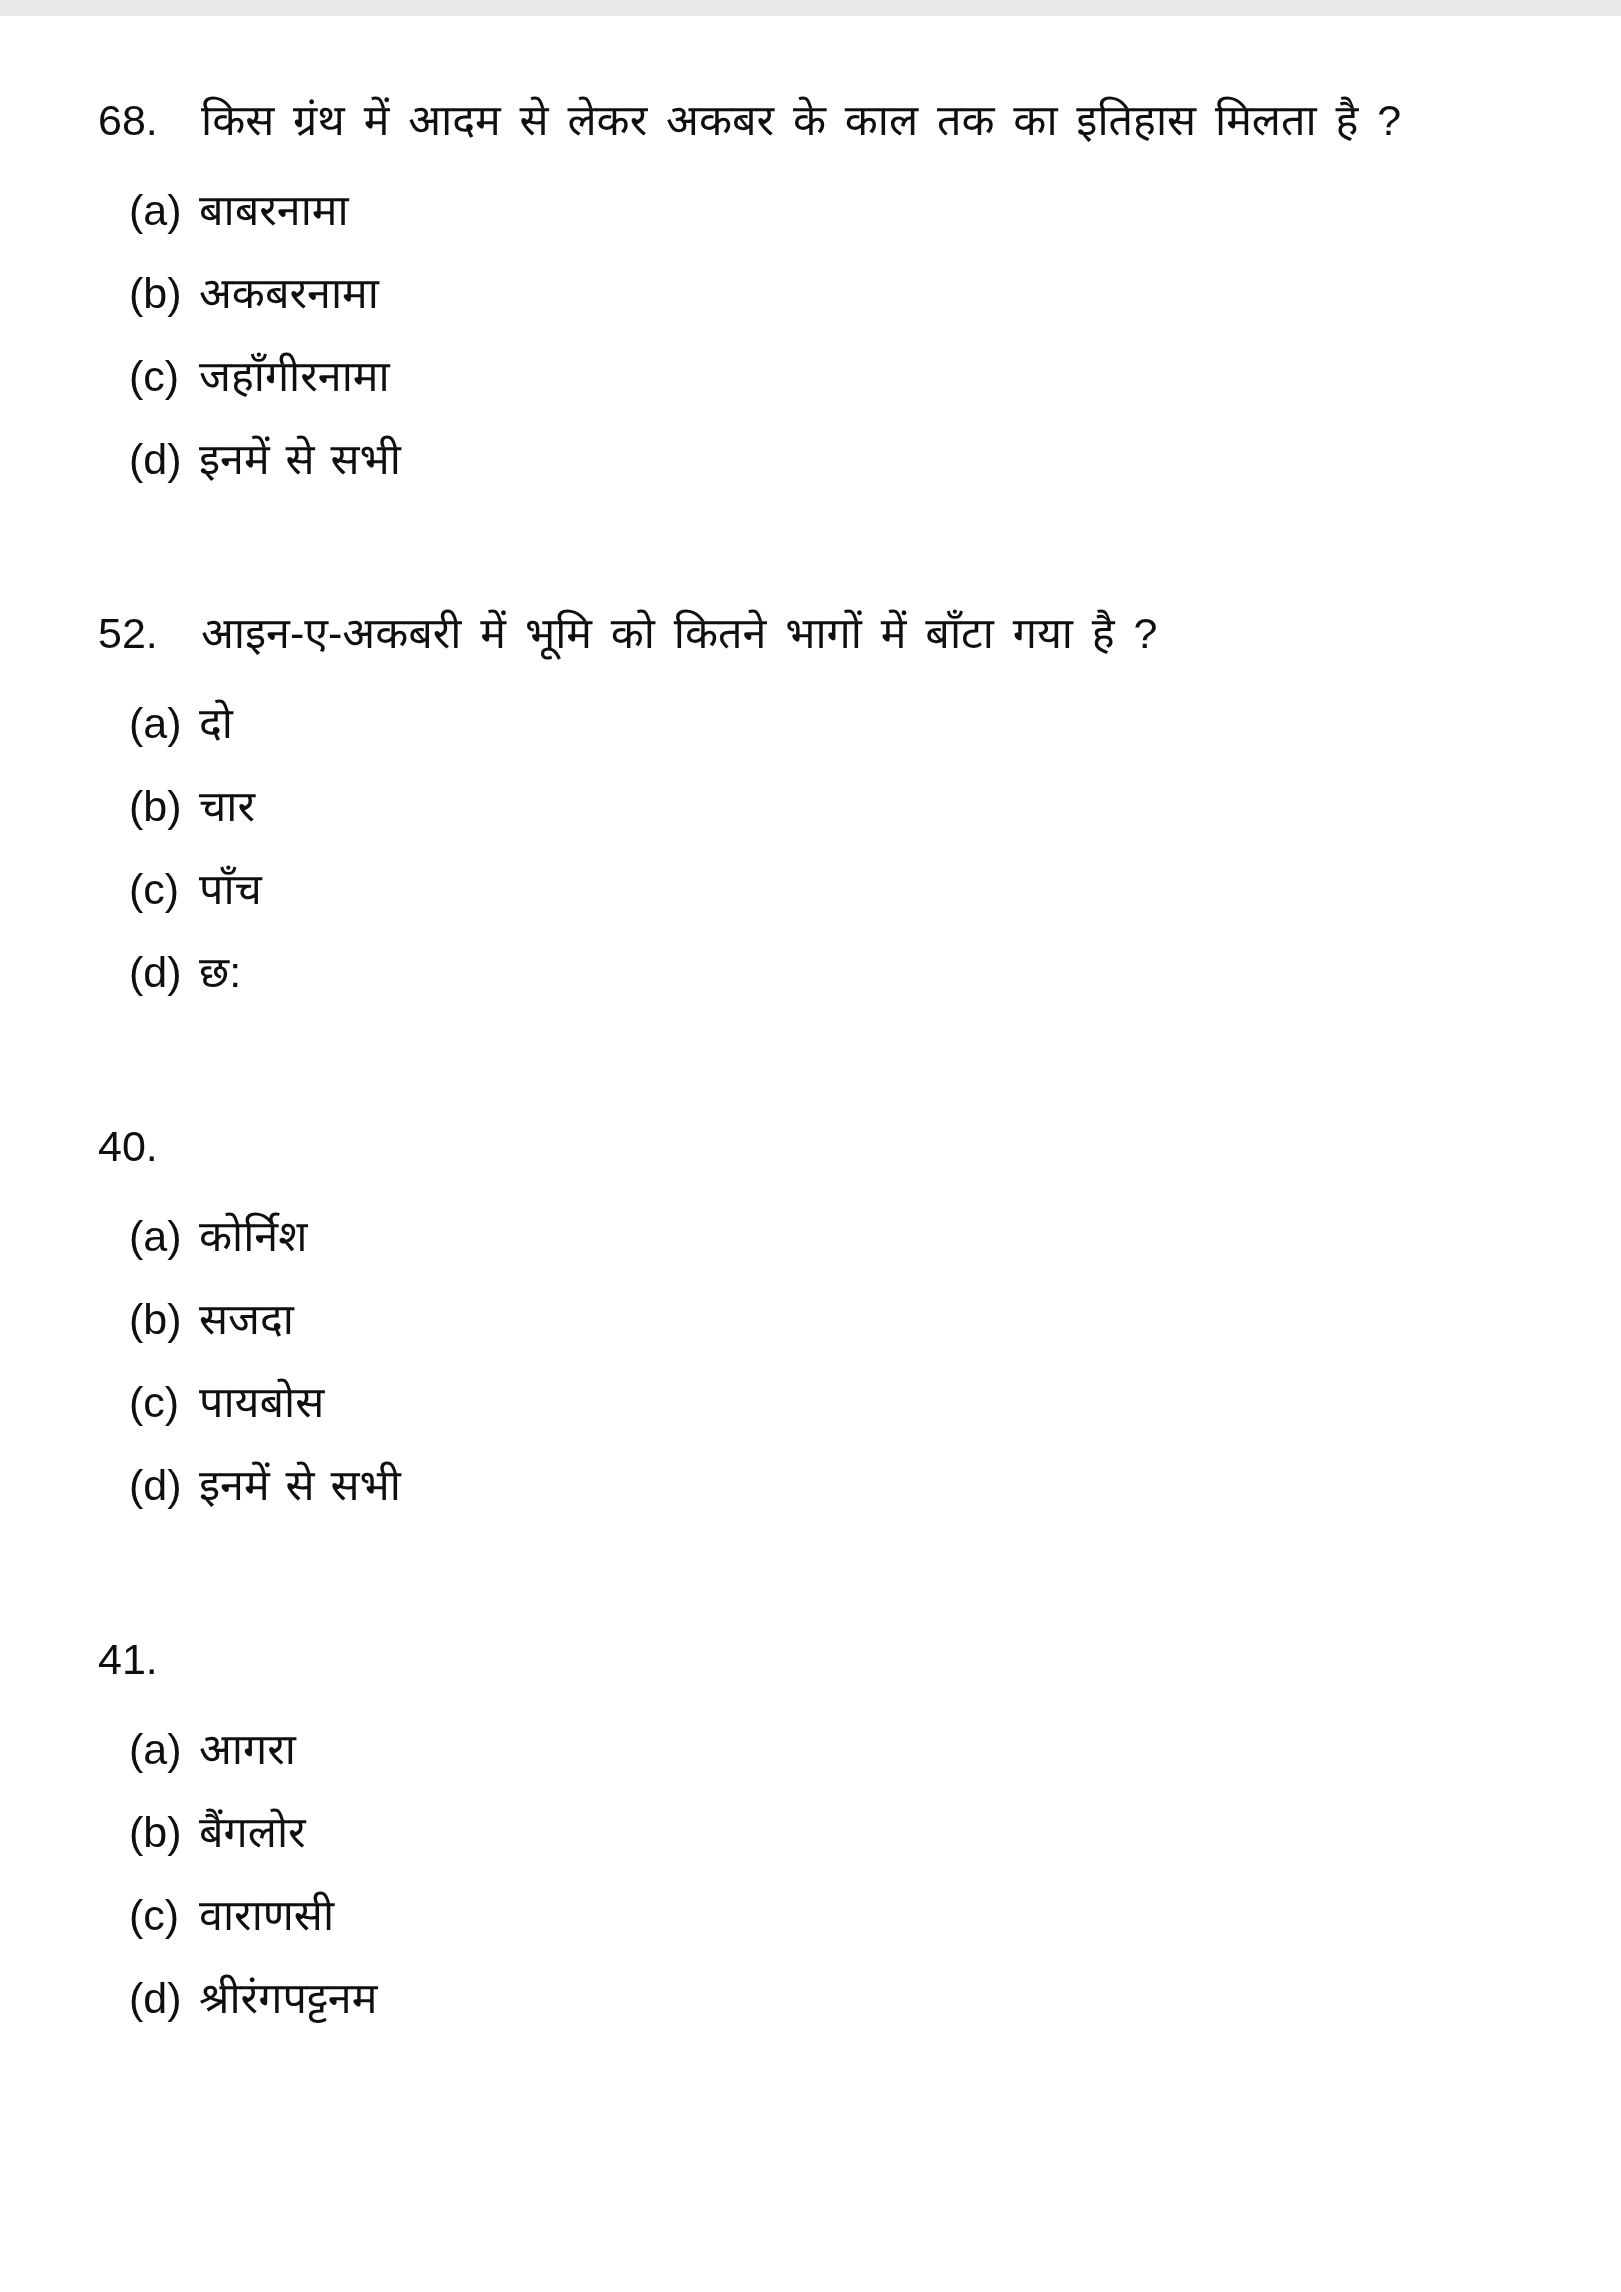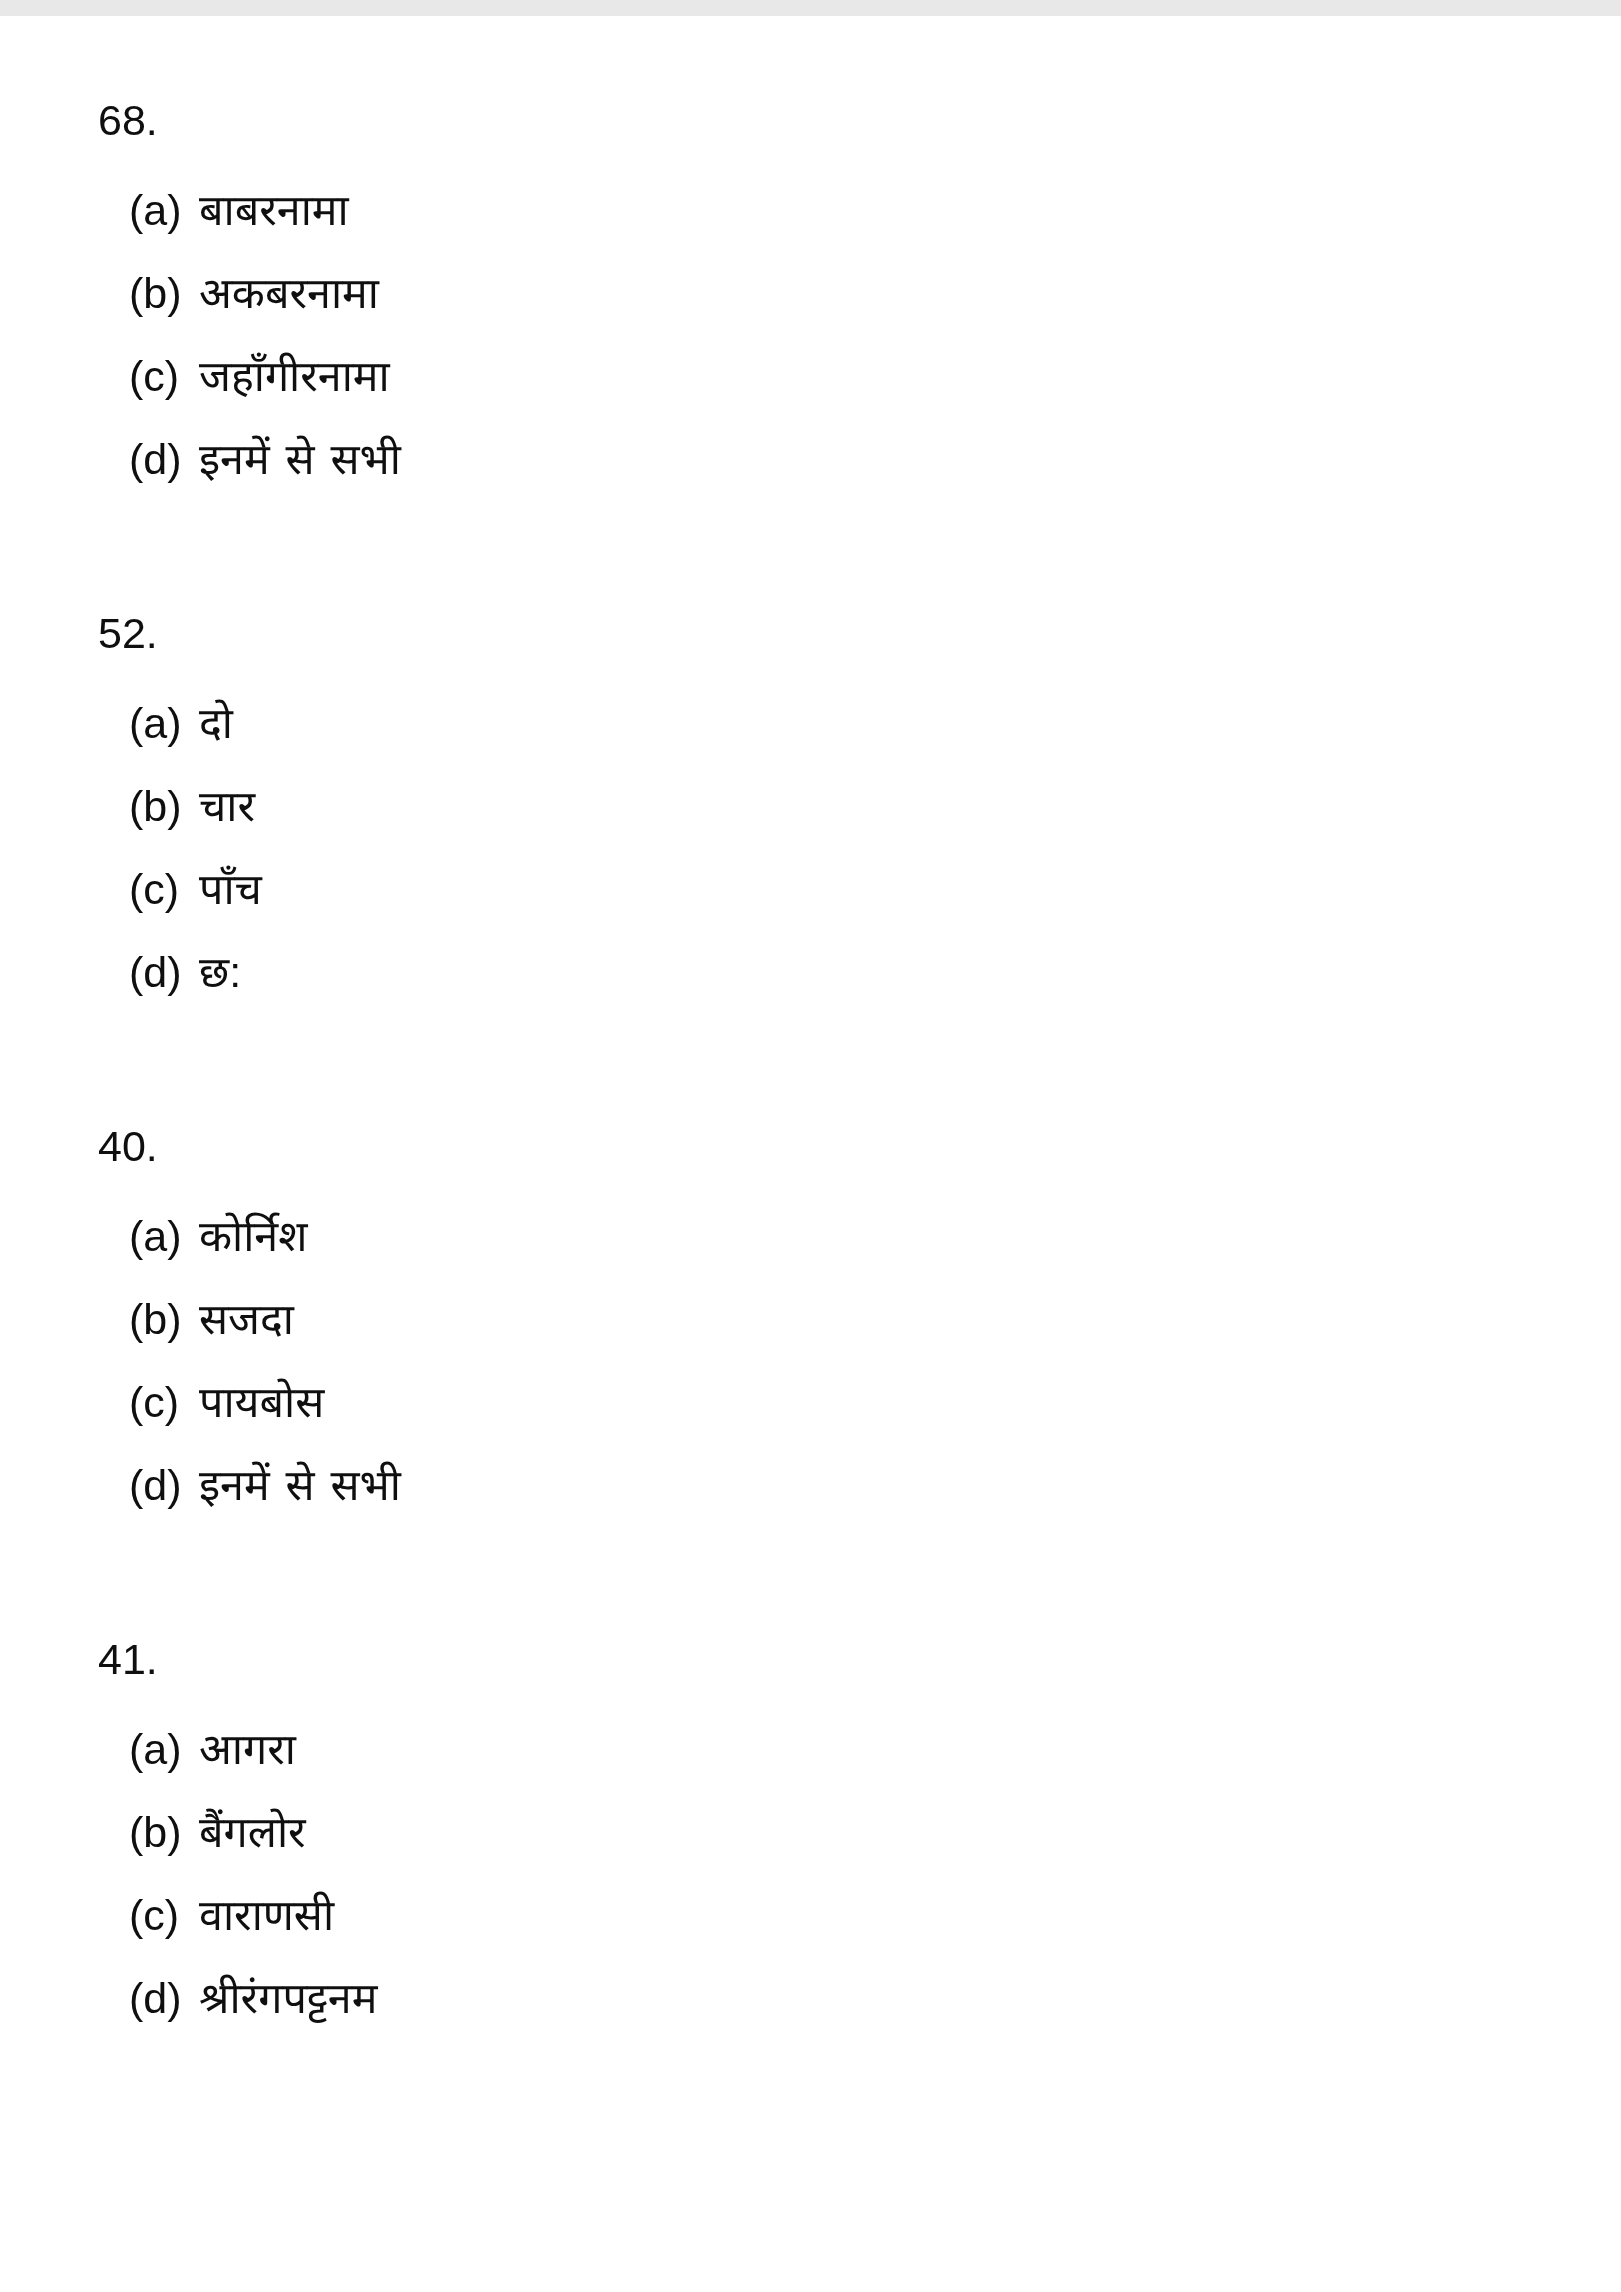--- a/index.html
+++ b/index.html
@@ -50,20 +50,21 @@
   }
 </style>
 </head>
 <body>
 
 <div class="page">
 
   <div class="question-block">
     <div class="q-line">
       <span class="q-num">68.</span>
+      <span class="q-text">किस ग्रंथ में आदम से लेकर अकबर के काल तक का इतिहास मिलता है ?</span>
     </div>
     <div class="option-line">
       <span class="opt-label">(a)</span>
       <span class="opt-text">बाबरनामा</span>
     </div>
     <div class="option-line">
       <span class="opt-label">(b)</span>
       <span class="opt-text">अकबरनामा</span>
     </div>
     <div class="option-line">
@@ -72,20 +73,21 @@
     </div>
     <div class="option-line">
       <span class="opt-label">(d)</span>
       <span class="opt-text">इनमें से सभी</span>
     </div>
   </div>
 
   <div class="question-block">
     <div class="q-line">
       <span class="q-num">52.</span>
+      <span class="q-text">आइन-ए-अकबरी में भूमि को कितने भागों में बाँटा गया है ?</span>
     </div>
     <div class="option-line">
       <span class="opt-label">(a)</span>
       <span class="opt-text">दो</span>
     </div>
     <div class="option-line">
       <span class="opt-label">(b)</span>
       <span class="opt-text">चार</span>
     </div>
     <div class="option-line">

